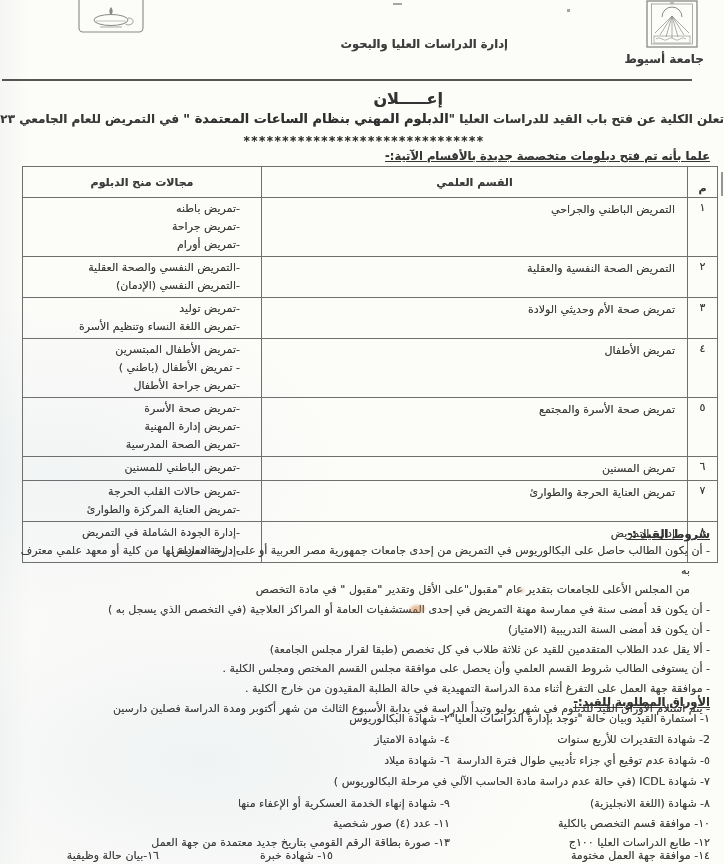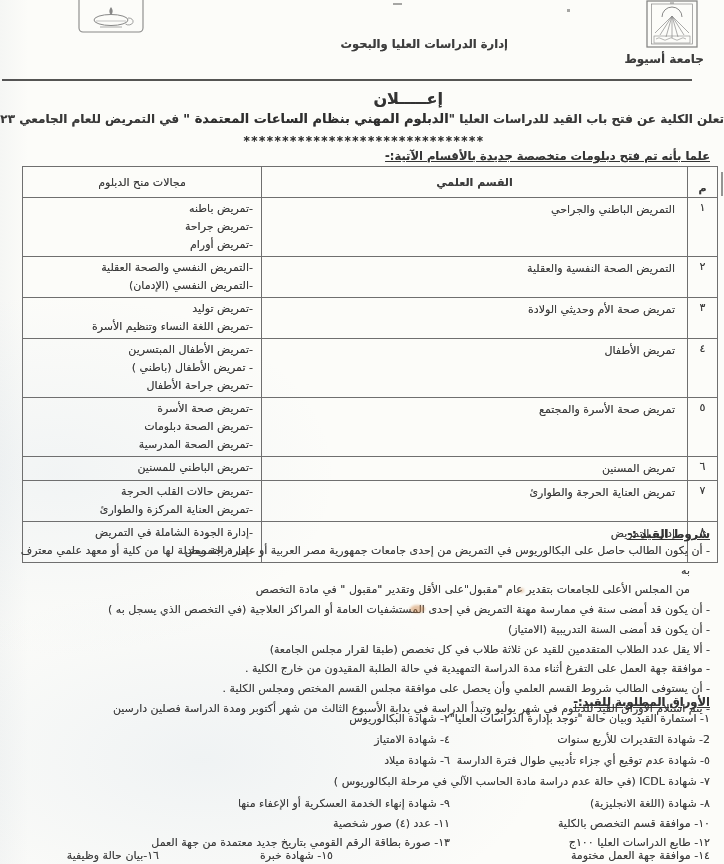--- a/index.html
+++ b/index.html
@@ -26,24 +26,24 @@
   .ann-title{top:89px;right:281px;font-size:16px;font-weight:700;color:#333;text-align:right;}
   .ann-line{top:111px;left:0;right:0;text-align:center;font-size:12px;font-weight:600;color:#383838;}
   .ann-line b{font-size:13px;font-weight:700;color:#2e2e2e;}
   .stars{top:134px;left:214px;width:300px;text-align:center;font-size:12px;letter-spacing:1.5px;color:#2f2f2f;font-weight:700;}
   .note{top:149px;right:14px;font-size:11.5px;font-weight:600;text-decoration:underline;color:#353535;}
   
   table.dept{position:absolute;top:166px;right:6px;width:688px;border-collapse:collapse;table-layout:fixed;direction:rtl;}
   table.dept th,table.dept td{border:1px solid #6f6f6f;font-size:11px;color:#3b3b3b;}
   th.h-num{width:29px;vertical-align:bottom;text-align:center;font-weight:600;padding:2px 0;height:26px;}
   th.h-dept{width:423px;text-align:center;font-weight:600;}
-  th.h-fields{width:236px;text-align:center;font-weight:400;}
+  th.h-fields{width:236px;text-align:center;font-weight:700;}
   td.col-num{text-align:center;vertical-align:top;padding-top:3px;}
   td.col-dept{vertical-align:top;text-align:right;padding:3px 12px 2px 4px;}
-  td.col-fields{vertical-align:top;padding:2px 8px 2px 2px;text-align:right;}
+  td.col-fields{vertical-align:top;padding:2px 21px 2px 2px;text-align:right;}
   .field-line{line-height:18px;}
   td.col-dept,.field-line{line-height:18px;}
   
   .sec-head{font-size:11.5px;font-weight:700;text-decoration:underline;color:#333;}
   .cond-head{top:527px;right:14px;}
   .cond-list{position:absolute;top:541px;right:14px;width:698px;font-size:11px;color:#3e3e3e;}
   .cond-line{line-height:19.7px;padding-right:20px;text-indent:-20px;white-space:normal;}
   .cond-line.cont{text-indent:0;}
   .docs-head{top:695px;right:14px;}
   .doc-row{position:absolute;right:14px;left:0;height:18px;font-size:11px;color:#3e3e3e;}
@@ -145,21 +145,21 @@
             <div class="field-line">-تمريض الأطفال المبتسرين</div>
             <div class="field-line">- تمريض الأطفال (باطني )</div>
             <div class="field-line">-تمريض جراحة الأطفال</div>
           </td>
         </tr>
         <tr>
           <td class="col-num">٥</td>
           <td class="col-dept">تمريض صحة الأسرة والمجتمع</td>
           <td class="col-fields">
             <div class="field-line">-تمريض صحة الأسرة</div>
-            <div class="field-line">-تمريض الصحة دبلومات</div>
+            <div class="field-line">-تمريض إدارة المهنية</div>
             <div class="field-line">-تمريض الصحة المدرسية</div>
           </td>
         </tr>
         <tr>
           <td class="col-num">٦</td>
           <td class="col-dept">تمريض المسنين</td>
           <td class="col-fields">
             <div class="field-line">-تمريض الباطني للمسنين</div>
           </td>
         </tr>
@@ -192,24 +192,24 @@
       <div class="cond-item">
         <div class="cond-line">- أن يكون قد أمضى سنة في ممارسة مهنة التمريض في إحدى المستشفيات العامة أو المراكز العلاجية (في التخصص الذي يسجل به )</div>
       </div>
       <div class="cond-item">
         <div class="cond-line">- أن يكون قد أمضى السنة التدريبية (الامتياز)</div>
       </div>
       <div class="cond-item">
         <div class="cond-line">- ألا يقل عدد الطلاب المتقدمين للقيد عن ثلاثة طلاب في كل تخصص (طبقا لقرار مجلس الجامعة)</div>
       </div>
       <div class="cond-item">
+        <div class="cond-line">- أن يستوفى الطالب شروط القسم العلمي وأن يحصل على موافقة مجلس القسم المختص ومجلس الكلية .</div>
+      </div>
+      <div class="cond-item">
         <div class="cond-line">- موافقة جهة العمل على التفرغ أثناء مدة الدراسة التمهيدية في حالة الطلبة المقيدون من خارج الكلية .</div>
-      </div>
-      <div class="cond-item">
-        <div class="cond-line">- أن يستوفى الطالب شروط القسم العلمي وأن يحصل على موافقة مجلس القسم المختص ومجلس الكلية .</div>
       </div>
       <div class="cond-item">
         <div class="cond-line">- يتم استلام الاوراق القيد للدبلوم في شهر يوليو وتبدأ الدراسة في بداية الأسبوع الثالث من شهر أكتوبر ومدة الدراسة فصلين دارسين</div>
       </div>
     </div>
 
   <div class="t sec-head docs-head">الأوراق المطلوبة للقيد:-</div>
   <div id="docs-rows">
       <div class="doc-row" style="top: 712px;">
         <span class="doc-item c-r">١- استمارة القيد وبيان حالة "توجد بإدارة الدراسات العليا"</span>

